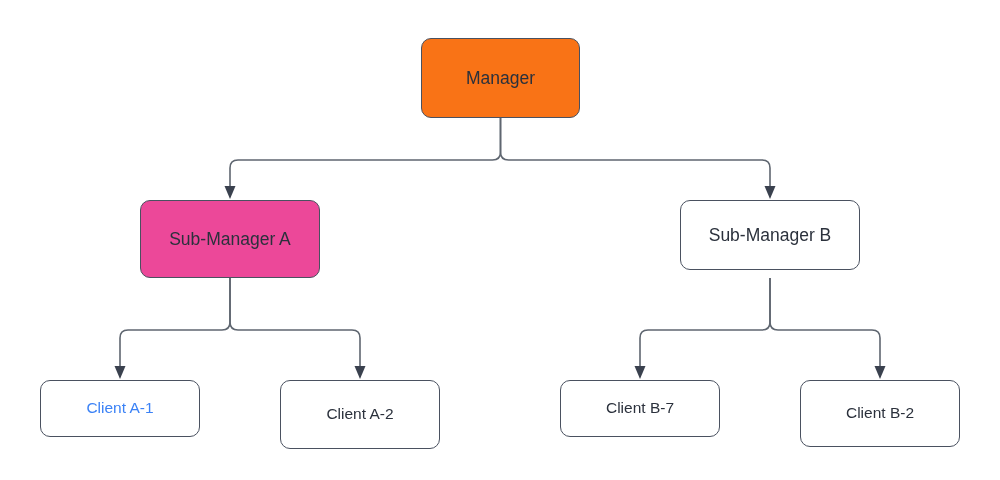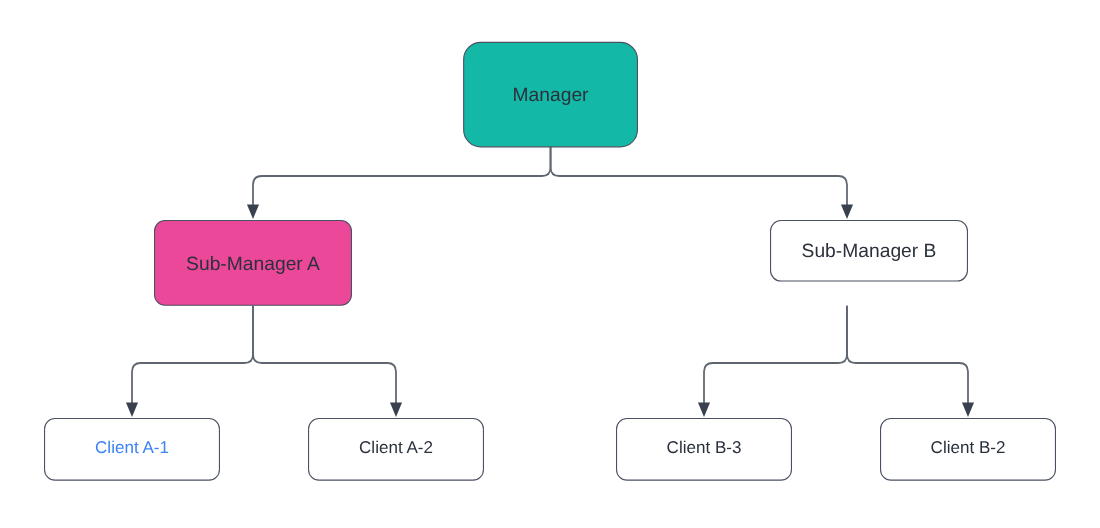--- a/index.html
+++ b/index.html
@@ -65,41 +65,41 @@
       <path d="M 230 278 L 230 322 Q 230 330 222 330 L 128 330 Q 120 330 120 338 L 120 368" fill="none" stroke="#5f6670" stroke-width="1.6" stroke-linecap="butt"></path>
       <polygon points="114.5,366 125.5,366 120,379" fill="#3a414e"></polygon>
       <path d="M 230 278 L 230 322 Q 230 330 238 330 L 352 330 Q 360 330 360 338 L 360 368" fill="none" stroke="#5f6670" stroke-width="1.6" stroke-linecap="butt"></path>
       <polygon points="354.5,366 365.5,366 360,379" fill="#3a414e"></polygon>
       <path d="M 770 278 L 770 322 Q 770 330 762 330 L 648 330 Q 640 330 640 338 L 640 368" fill="none" stroke="#5f6670" stroke-width="1.6" stroke-linecap="butt"></path>
       <polygon points="634.5,366 645.5,366 640,379" fill="#3a414e"></polygon>
       <path d="M 770 278 L 770 322 Q 770 330 778 330 L 872 330 Q 880 330 880 338 L 880 368" fill="none" stroke="#5f6670" stroke-width="1.6" stroke-linecap="butt"></path>
       <polygon points="874.5,366 885.5,366 880,379" fill="#3a414e"></polygon>
     </svg>
 
-  <div class="node level-root" style="left: 421px; top: 38px; width: 159px; height: 96px; border-color: rgb(74, 81, 96); background: #14b8a6; color: rgb(43, 49, 60); border-radius: 16px;">
+  <div class="node level-root" style="left: 421px; top: 38px; width: 159px; height: 80px; border-color: rgb(74, 81, 96); background: #f97316; color: rgb(43, 49, 60);">
     <span class="node-label">Manager</span>
   </div>
 
   <div class="node level-mid" style="left: 140px; top: 200px; width: 180px; height: 78px; border-color: rgb(74, 81, 96); background: #ec4899; color: rgb(43, 49, 60);">
     <span class="node-label">Sub-Manager A</span>
   </div>
 
-  <div class="node level-mid" style="left: 680px; top: 200px; width: 180px; height: 56px; border-color: rgb(74, 81, 96); background: rgb(255, 255, 255); color: rgb(43, 49, 60); margin-left: 20px;">
+  <div class="node level-mid" style="left: 680px; top: 200px; width: 180px; height: 70px; border-color: rgb(74, 81, 96); background: rgb(255, 255, 255); color: rgb(43, 49, 60);">
     <span class="node-label">Sub-Manager B</span>
   </div>
 
   <div class="node level-leaf" style="left: 40px; top: 380px; width: 160px; height: 57px; border-color: rgb(74, 81, 96); background: rgb(255, 255, 255); color: #3b82f6;">
     <span class="node-label">Client A-1</span>
   </div>
 
-  <div class="node level-leaf" style="left: 280px; top: 380px; width: 160px; height: 57px; border-color: rgb(74, 81, 96); background: rgb(255, 255, 255); color: rgb(43, 49, 60);">
+  <div class="node level-leaf" style="left: 280px; top: 380px; width: 160px; height: 69px; border-color: rgb(74, 81, 96); background: rgb(255, 255, 255); color: rgb(43, 49, 60);">
     <span class="node-label">Client A-2</span>
   </div>
 
   <div class="node level-leaf" style="left: 560px; top: 380px; width: 160px; height: 57px; border-color: rgb(74, 81, 96); background: rgb(255, 255, 255); color: rgb(43, 49, 60);">
-    <span class="node-label">Client B-3</span>
+    <span class="node-label">Client B-7</span>
   </div>
 
-  <div class="node level-leaf" style="left: 800px; top: 380px; width: 160px; height: 57px; border-color: rgb(74, 81, 96); background: rgb(255, 255, 255); color: rgb(43, 49, 60);">
+  <div class="node level-leaf" style="left: 800px; top: 380px; width: 160px; height: 67px; border-color: rgb(74, 81, 96); background: rgb(255, 255, 255); color: rgb(43, 49, 60);">
     <span class="node-label">Client B-2</span>
   </div>
 
 </div>
 
 </body></html>

